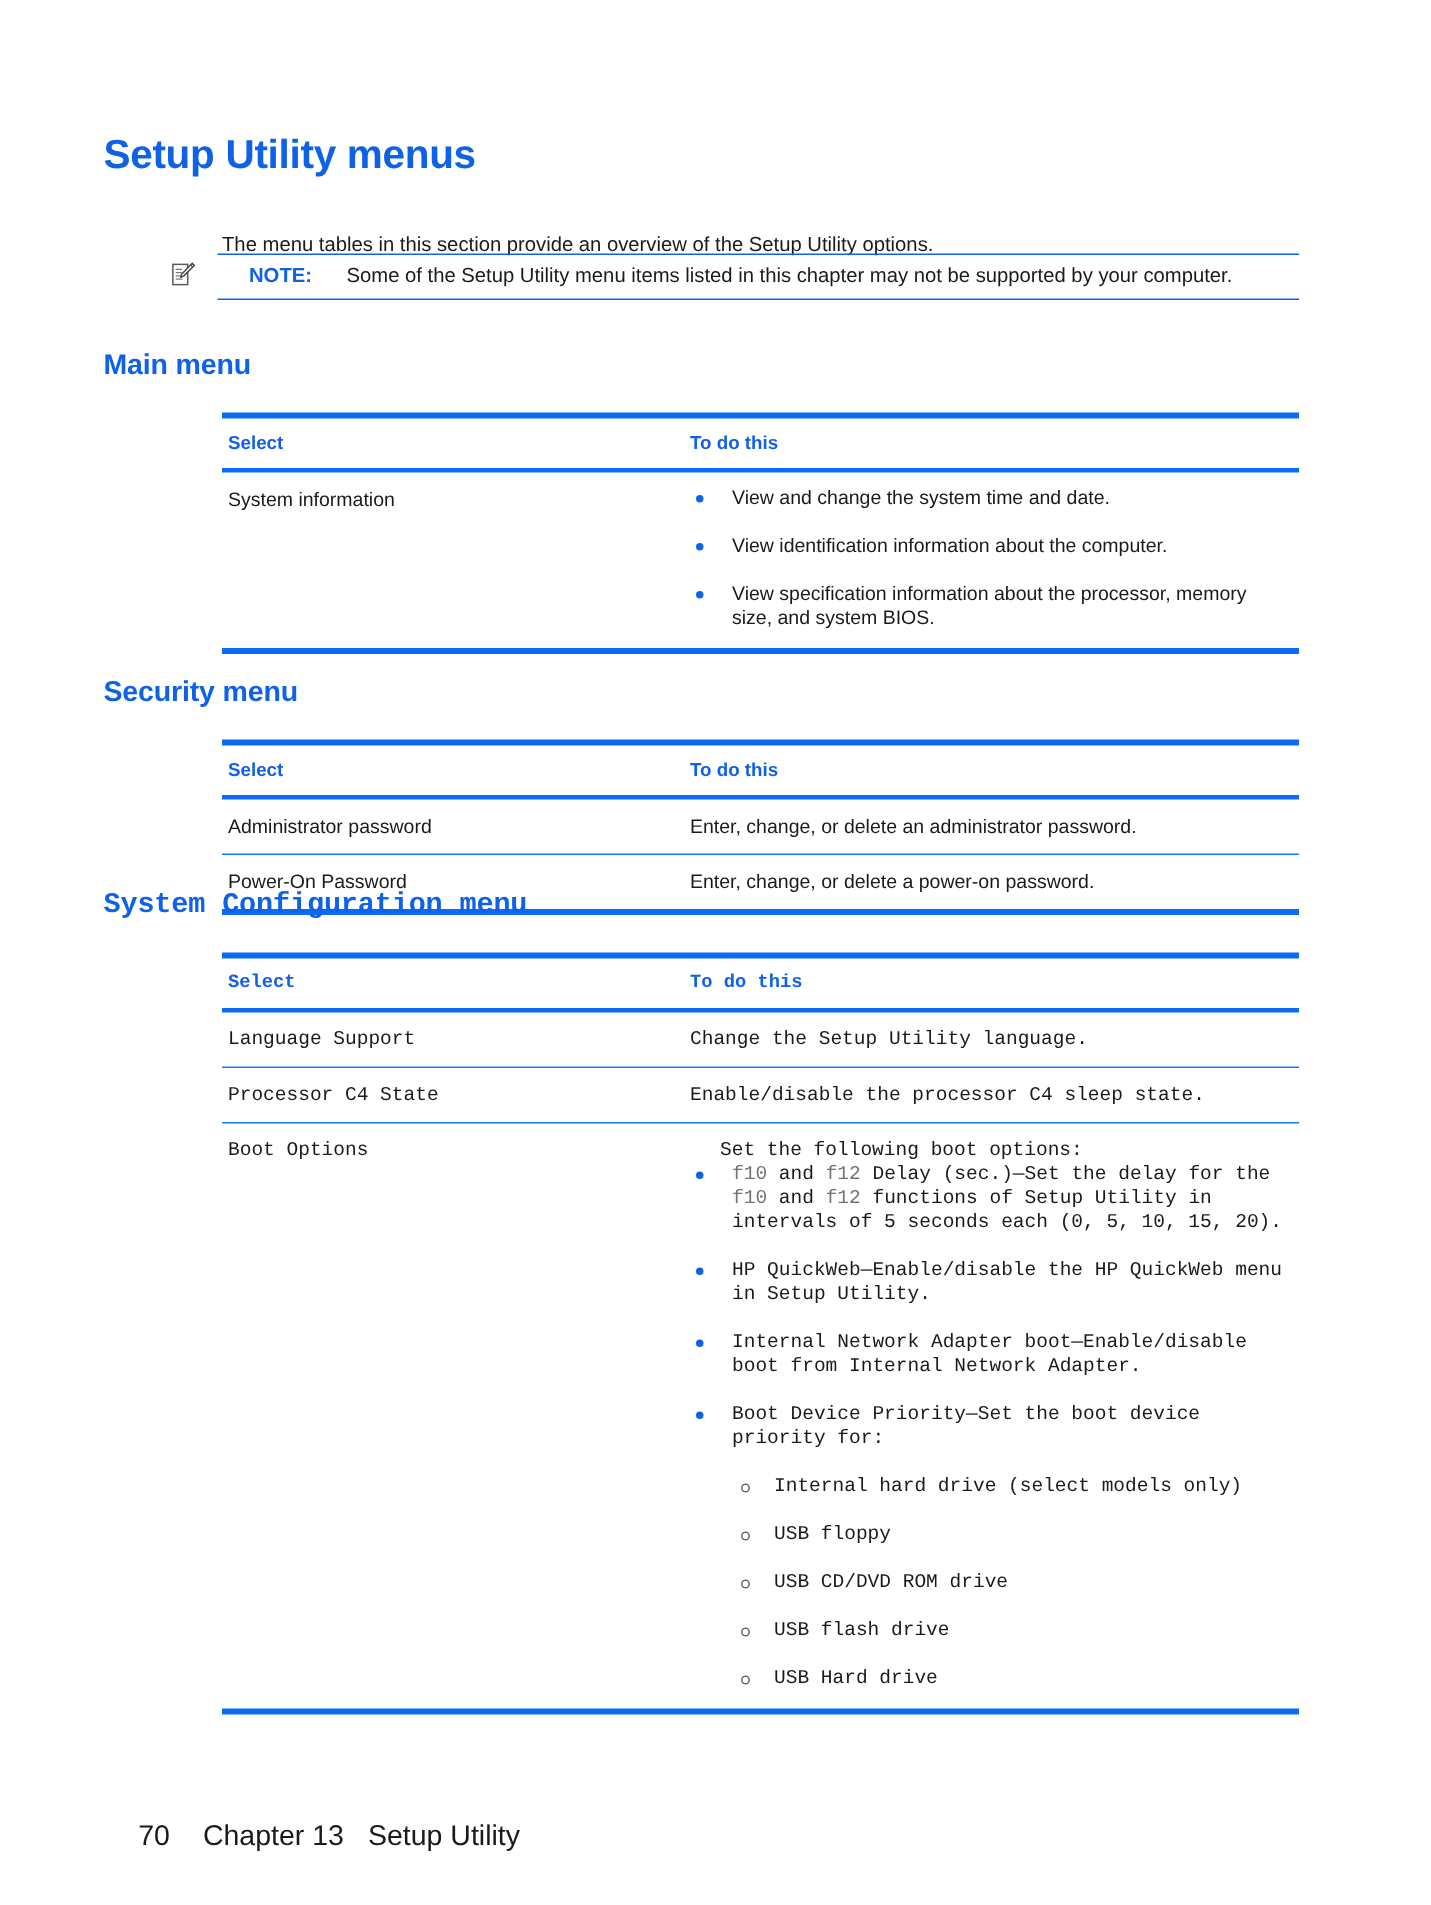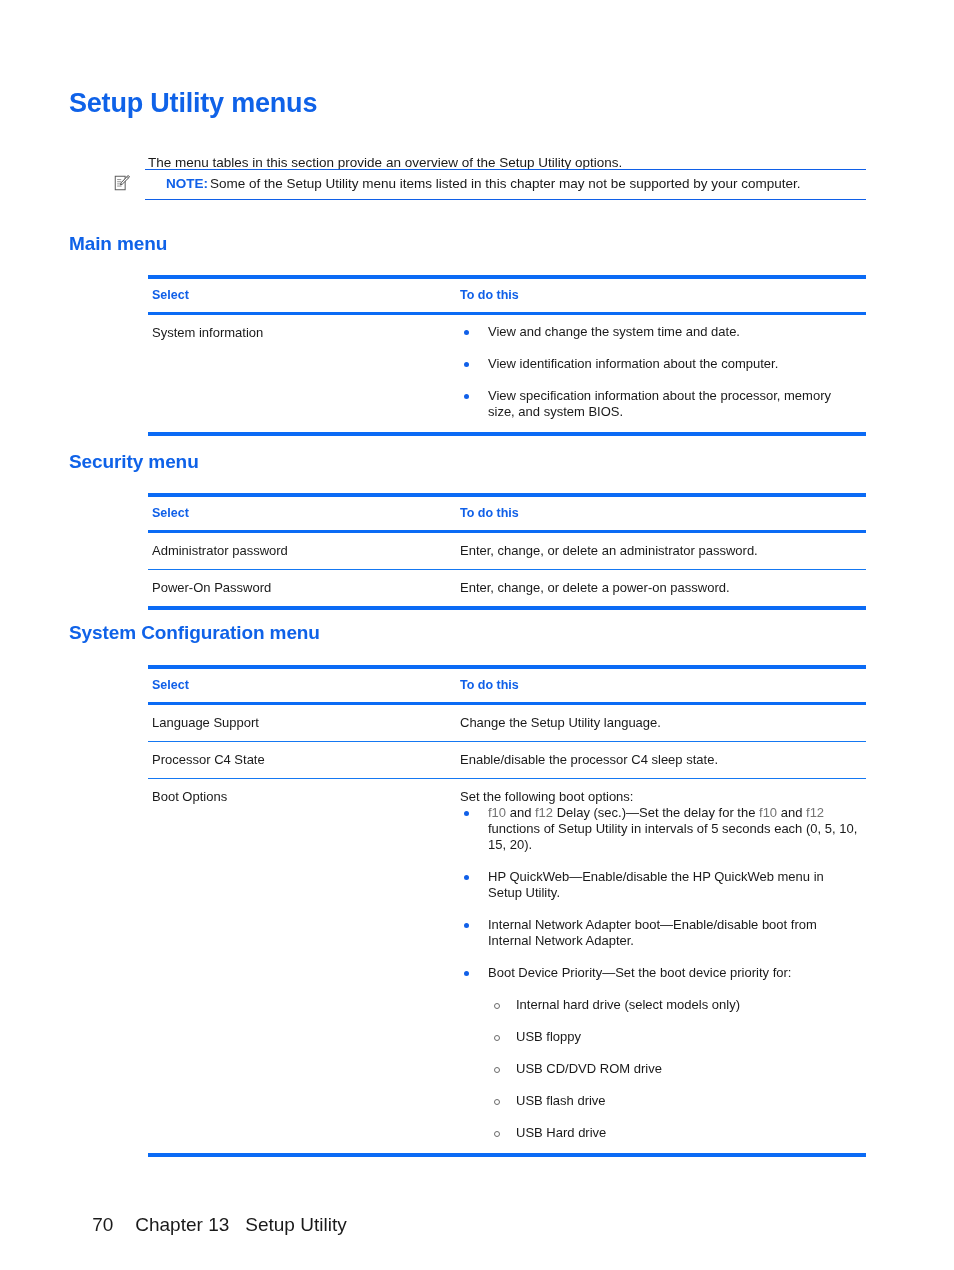--- a/index.html
+++ b/index.html
@@ -75,21 +75,21 @@
   .note-icon {
     position: absolute;
     left: 1px;
     top: 4px;
     width: 18px;
     height: 18px;
   }
   .note-label {
     color: #1060E8;
     font-weight: bold;
-    margin-right: 2px;
+    margin-right: 23px;
     padding-left: 21px;
   }
 
   
   .section {
     position: absolute;
     left: 69px;
     width: 800px;
   }
   .section .table-wrap {
@@ -178,20 +178,21 @@
     height: 4px;
     border-radius: 50%;
     border: 1px solid #6b6b6b;
     background: transparent;
   }
   .xref {
     color: #737373;
   }
   .cell-lead {
     line-height: 17px;
+    margin-left: 20px;
   }
 
   
   .footer {
     position: absolute;
     left: 71px;
     top: 1192px;
     font-size: 19px;
     color: #1a1a1a;
     white-space: pre;
@@ -278,21 +279,21 @@
           </tr>
           <tr>
             <td class="col-1">Power-On Password</td>
             <td class="col-2">Enter, change, or delete a power-on password.</td>
           </tr>
         </tbody>
       </table>
     </div>
   </div>
 
-  <div class="section" style="top:622px;">
+  <div class="section" style="top:592px;font-family:Liberation Mono, monospace;">
     <h2 class="section-heading">System Configuration menu</h2>
     <div class="table-wrap" style="margin-top:21px;">
       <table class="menu-table">
         <colgroup>
             <col class="c1">
             <col class="c2">
           </colgroup>
         <thead>
           <tr>
             <th class="col-1">Select</th>

